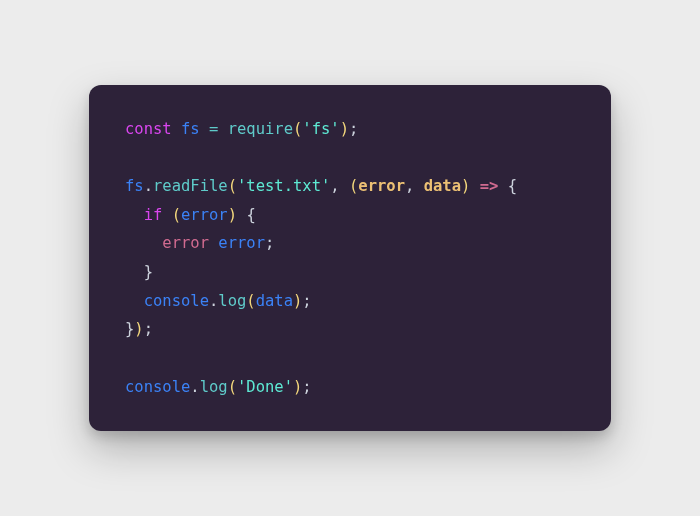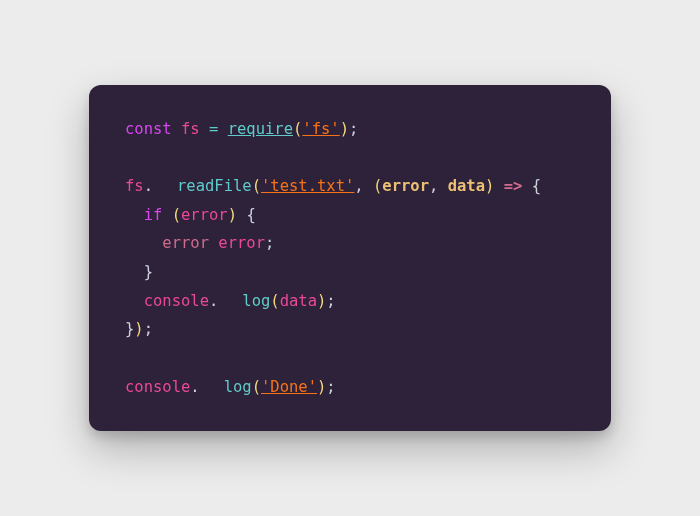--- a/index.html
+++ b/index.html
@@ -24,30 +24,30 @@
       box-shadow: 0 18px 40px rgba(0,0,0,0.25), 0 6px 12px rgba(0,0,0,0.15);
     }
     pre {
       font-family: inherit;
       font-size: 15.5px;
       line-height: 1.85;
       white-space: pre;
       color: #cdd3dd;
     }
     .c-keyword { color: #d946ef; }
-    .c-var { color: #ec4899; }
+    .c-var { color: #3b82f6; }
     .c-op { color: #5fcbca; }
-    .c-func { color: #5fcbca; text-decoration: underline; }
-    .c-string { color: #f97316; text-decoration: underline; }
+    .c-func { color: #5fcbca; }
+    .c-string { color: #5eead4; }
     .c-paren { color: #f3d77c; }
     .c-punct { color: #cdd3dd; }
     .c-param { color: #ecc074; font-weight: 600; }
     .c-arrow { color: #d16b90; font-weight: 600; }
     .c-throw { color: #d16b90; }
-    .c-prop { color: #5fcbca; margin-left: 24px; }
+    .c-prop { color: #5fcbca; }
   </style>
 </head>
 <body>
 
 <div class="code-card">
 <pre><span class="c-keyword">const</span> <span class="c-var">fs</span><span class="c-op"> = </span><span class="c-func">require</span><span class="c-paren">(</span><span class="c-string">'fs'</span><span class="c-paren">)</span><span class="c-punct">;</span>
 
 <span class="c-var">fs</span><span class="c-punct">.</span><span class="c-prop">readFile</span><span class="c-paren">(</span><span class="c-string">'test.txt'</span><span class="c-punct">, </span><span class="c-paren">(</span><span class="c-param">error</span><span class="c-punct">, </span><span class="c-param">data</span><span class="c-paren">)</span><span class="c-arrow"> =&gt; </span><span class="c-punct">{</span>
 <span>  </span><span class="c-keyword">if</span><span> </span><span class="c-paren">(</span><span class="c-var">error</span><span class="c-paren">)</span><span> </span><span class="c-punct">{</span>
 <span>    </span><span class="c-throw">error</span><span> </span><span class="c-var">error</span><span class="c-punct">;</span>

